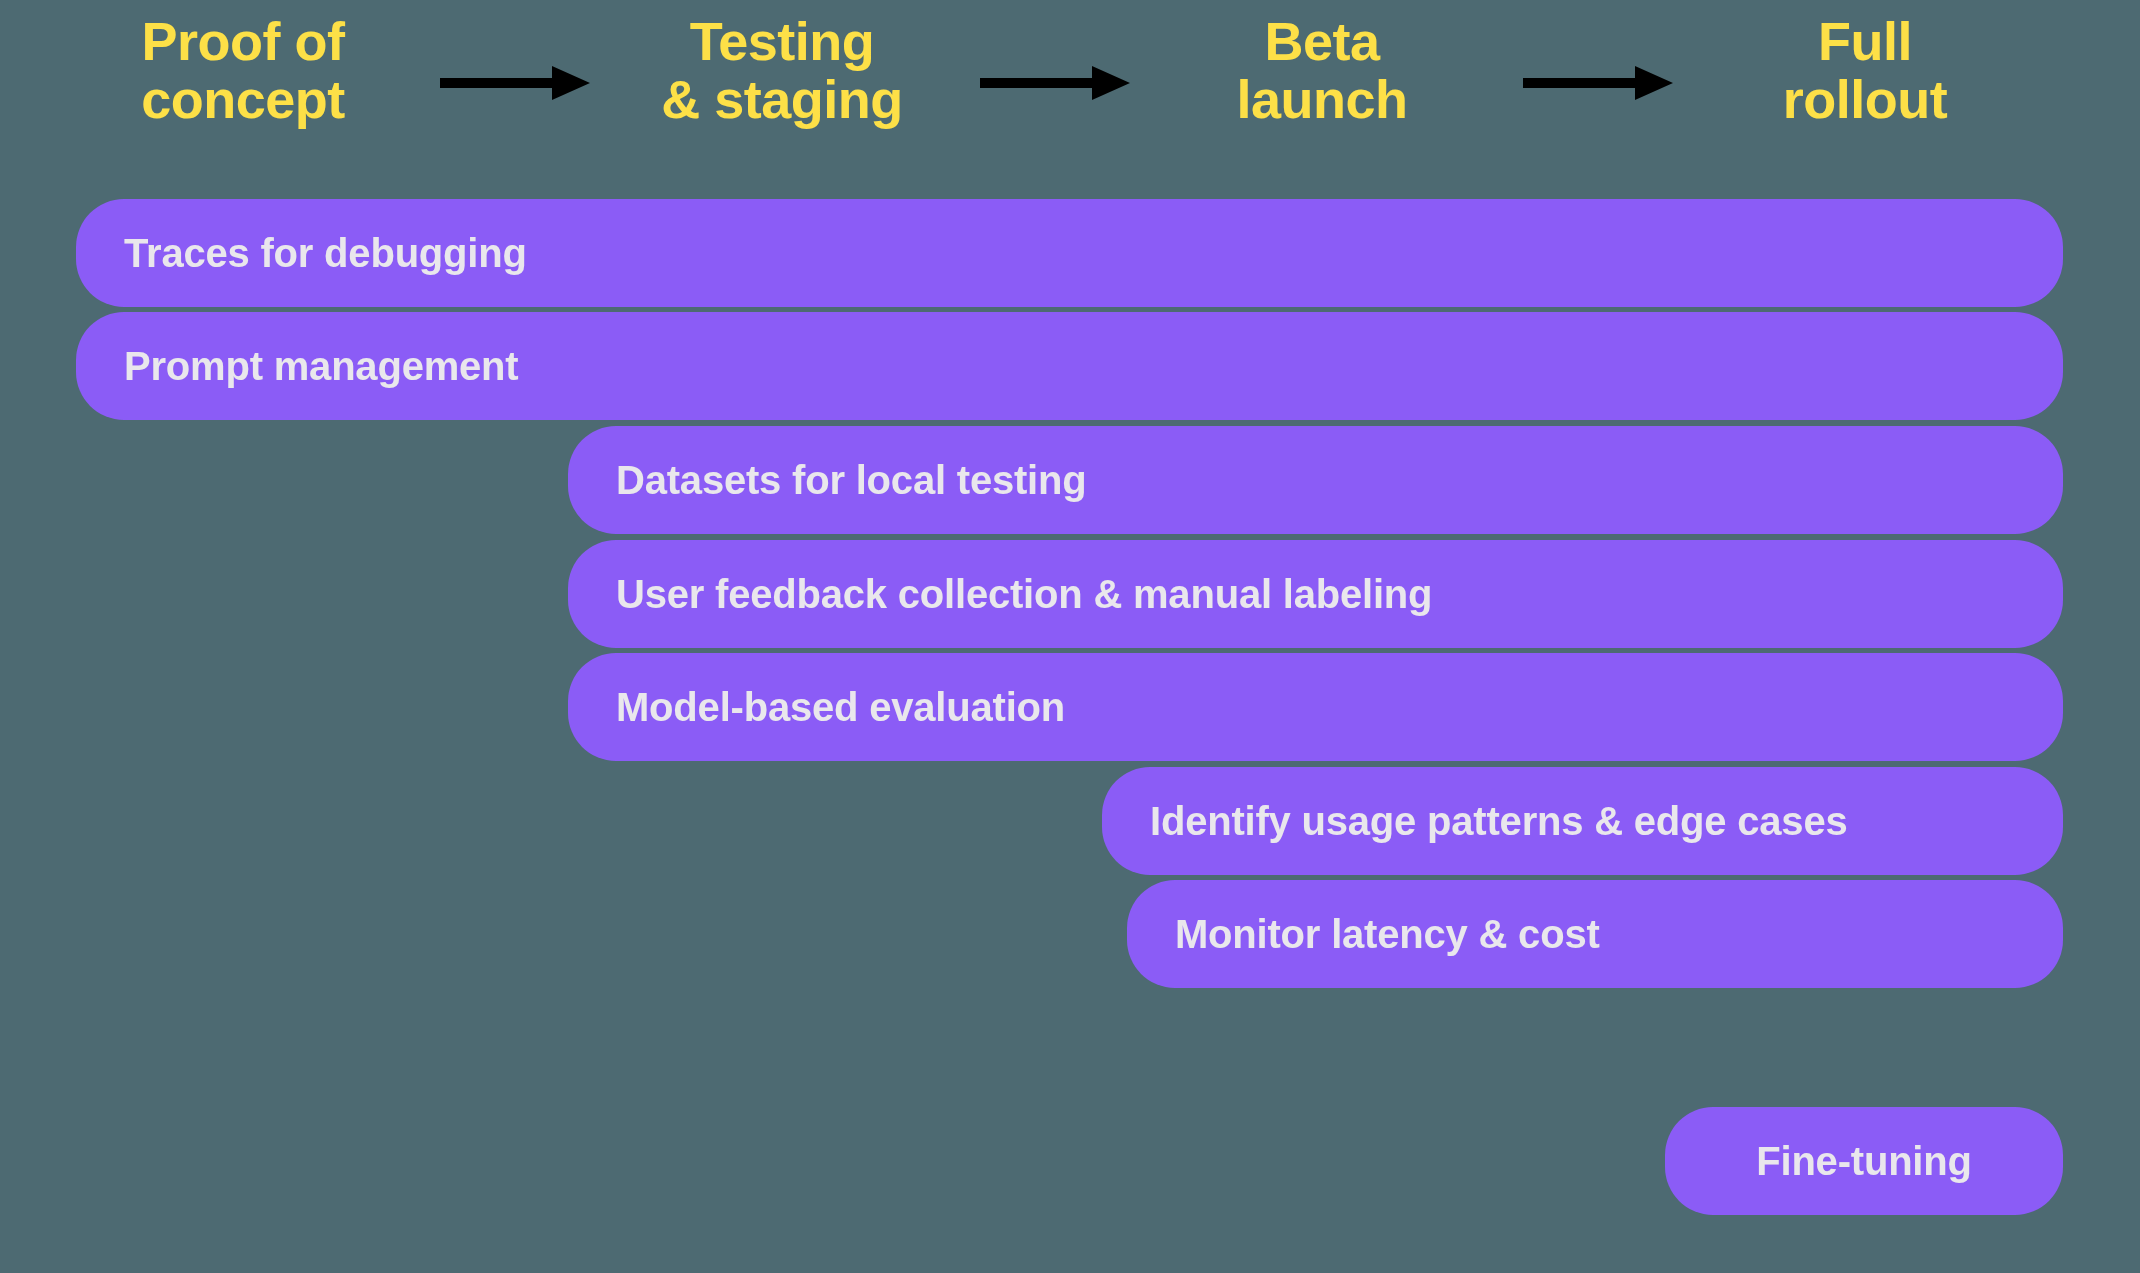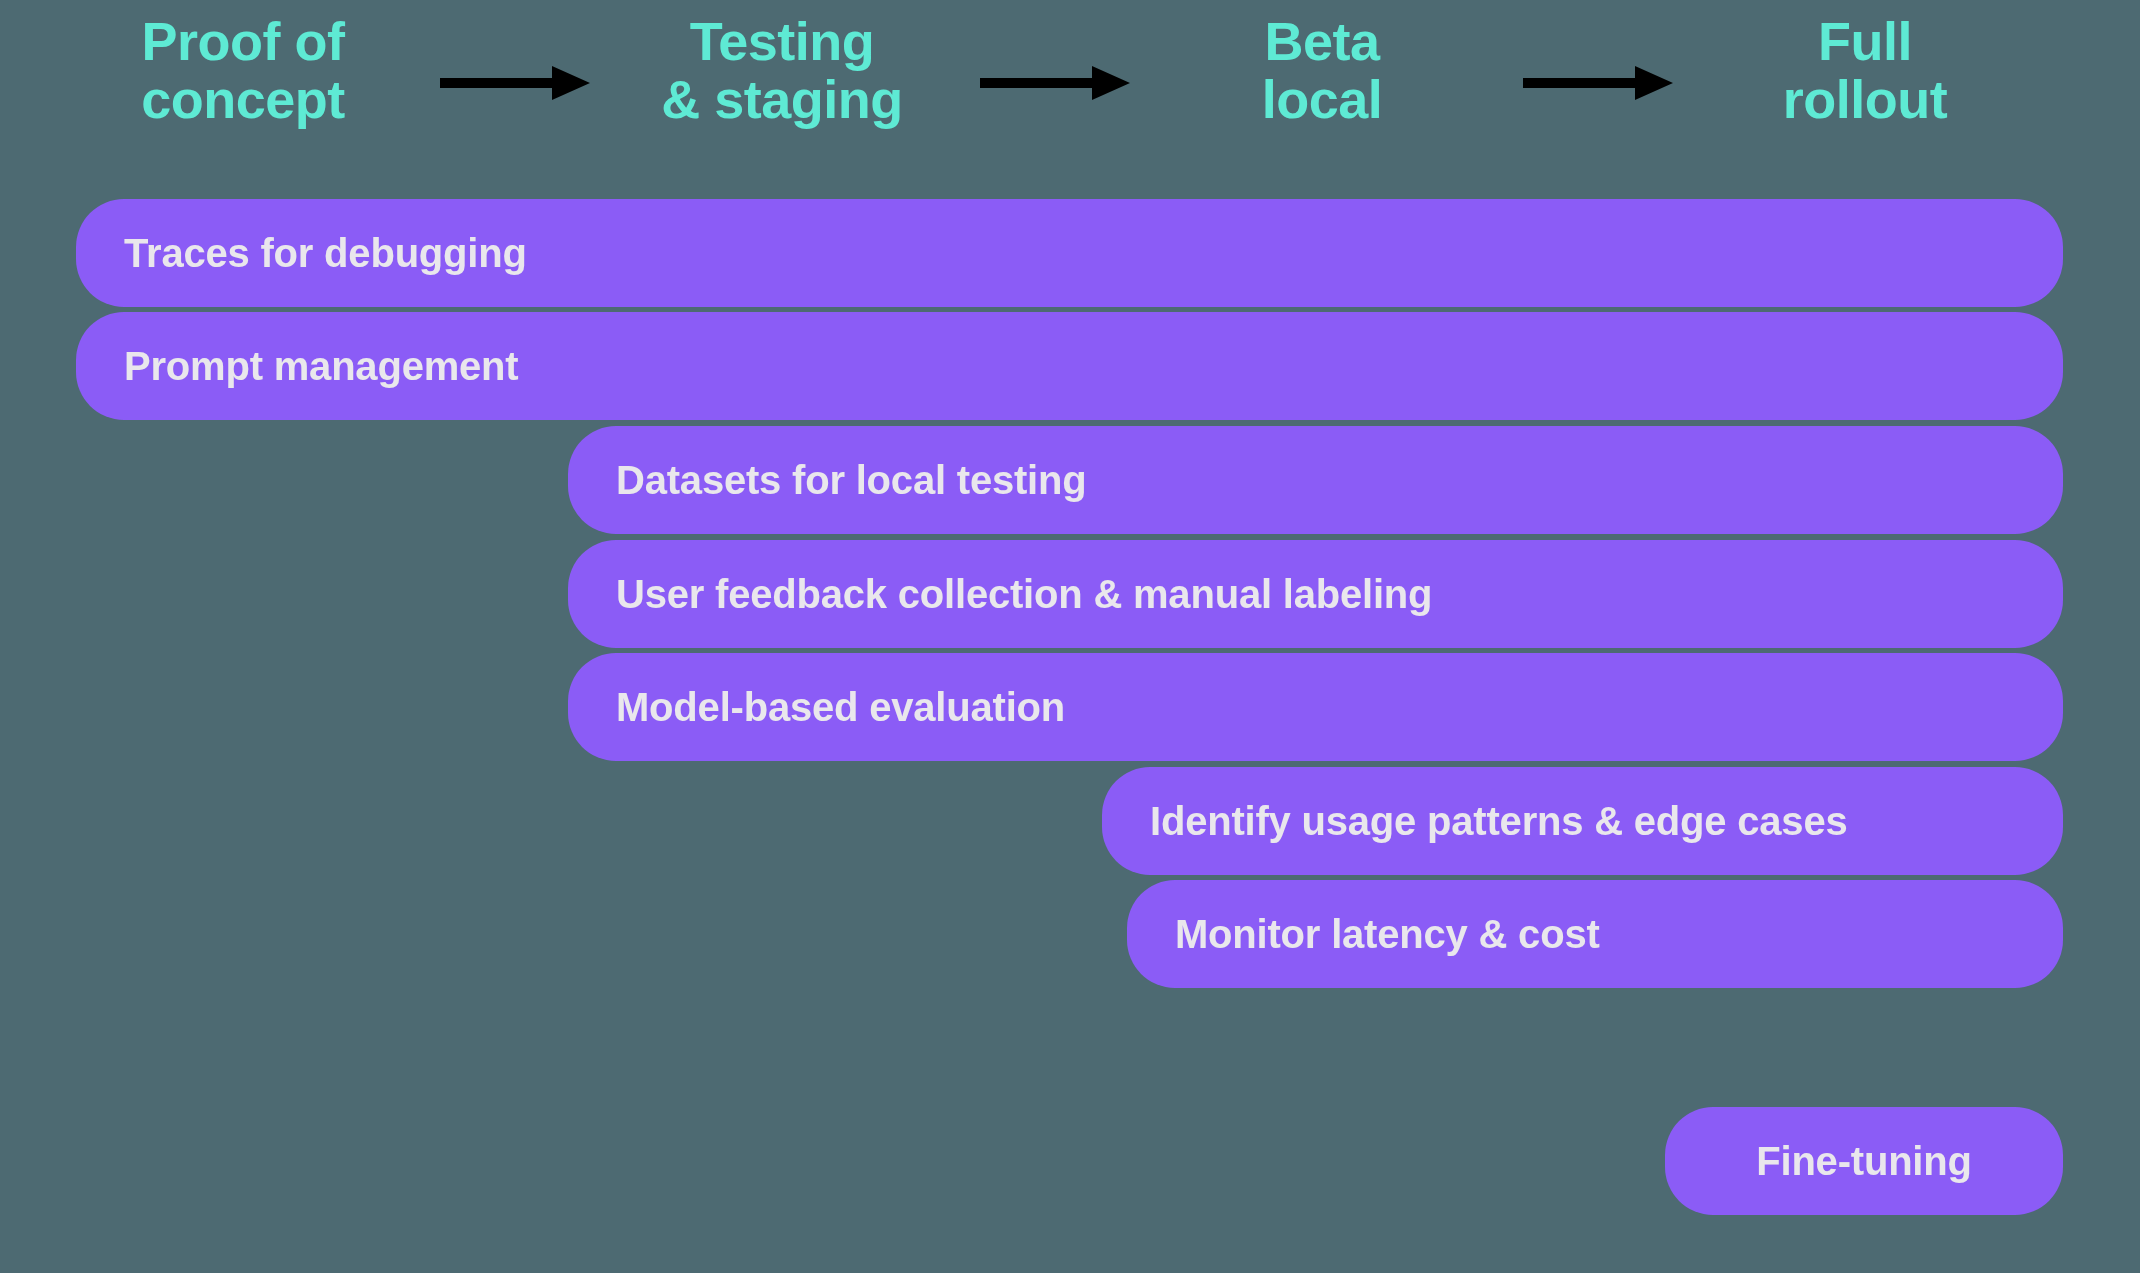--- a/index.html
+++ b/index.html
@@ -16,21 +16,21 @@
     font-family: "Liberation Sans", sans-serif;
     -webkit-font-smoothing: antialiased;
   }
 
   
   .stage-header {
     position: absolute;
     top: 12px;
     width: 400px;
     text-align: center;
-    color: #5eead4;
+    color: #fde047;
     font-weight: bold;
     font-size: 54px;
     line-height: 1.08;
     letter-spacing: -0.5px;
     white-space: pre-line;
   }
   #stage-0 { left: 43px; }
   #stage-1 { left: 582px; }
   #stage-2 { left: 1122px; }
   #stage-3 { left: 1665px; }
@@ -80,21 +80,21 @@
 </head>
 <body>
 
 <div id="canvas">
 
   <div class="stage-header" id="stage-0">Proof of
 concept</div>
   <div class="stage-header" id="stage-1">Testing
 &amp; staging</div>
   <div class="stage-header" id="stage-2">Beta
-local</div>
+launch</div>
   <div class="stage-header" id="stage-3">Full
 rollout</div>
 
   <div class="stage-arrow" id="arrow-0">
     <svg viewBox="0 0 150 42" preserveAspectRatio="none" aria-hidden="true">
       <path d="M0 16 H112 V4 L150 21 L112 38 V26 H0 Z" fill="#000000"></path>
     </svg>
   </div>
   <div class="stage-arrow" id="arrow-1">
     <svg viewBox="0 0 150 42" preserveAspectRatio="none" aria-hidden="true">

